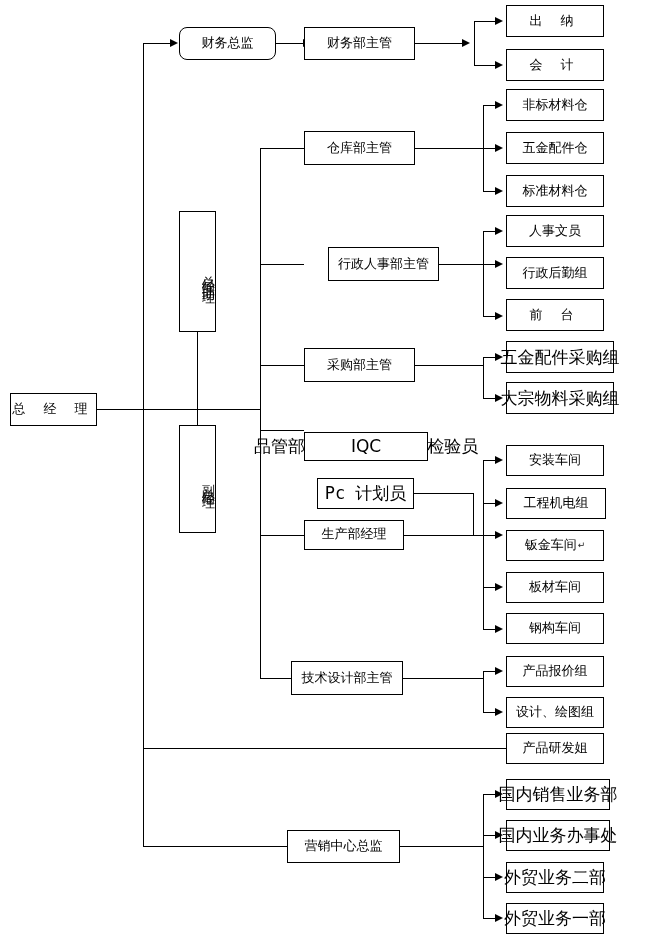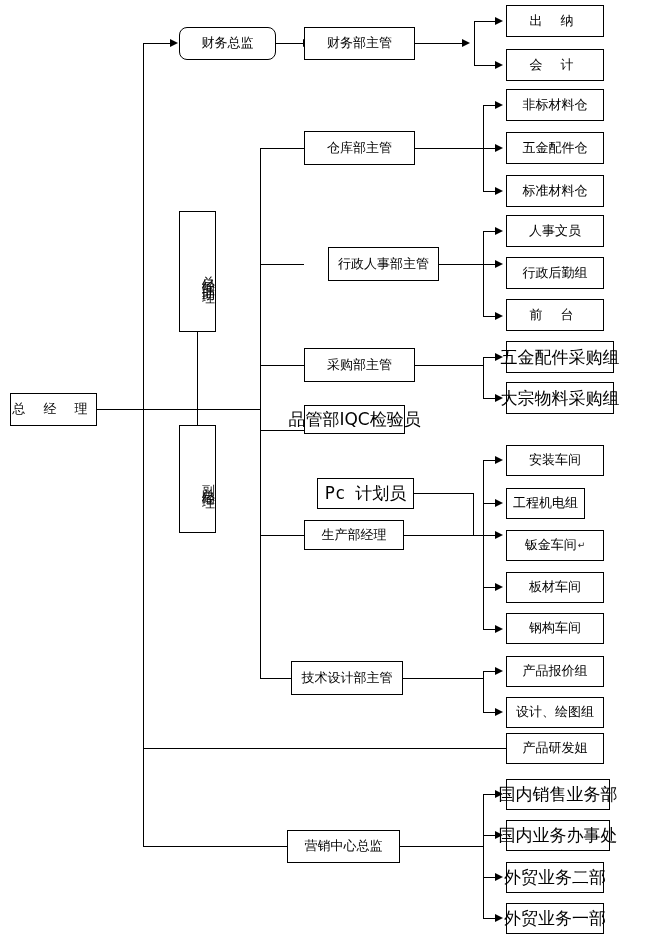--- a/index.html
+++ b/index.html
@@ -137,30 +137,30 @@
 
   <div class="box" style="left:304px;top:247px;width:111px;height:34px;margin-left:24px;">行政人事部主管</div>
   <div class="box" style="left:506px;top:215px;width:98px;height:32px;">人事文员</div>
   <div class="box" style="left:506px;top:257px;width:98px;height:32px;">行政后勤组</div>
   <div class="box spaced" style="left:506px;top:299px;width:98px;height:32px;">前    台</div>
 
   <div class="box" style="left:304px;top:348px;width:111px;height:34px;">采购部主管</div>
   <div class="box tiny" style="left:506px;top:341px;width:108px;height:32px;">五金配件采购组</div>
   <div class="box tiny" style="left:506px;top:382px;width:108px;height:32px;">大宗物料采购组</div>
 
-  <div class="box tiny" style="left:304px;top:405px;width:101px;height:29px;">
+  <div class="box tiny" style="left:304px;top:432px;width:124px;height:29px;gap:46px;">
     <span>品管部 </span>
       <span class="serifnum">IQC</span>
       <span> 检验员</span>
   </div>
 
   <div class="box mono tiny" style="left:317px;top:478px;width:97px;height:31px;">Pc 计划员</div>
-  <div class="box" style="left:304px;top:520px;width:100px;height:30px;">生产部经理</div>
+  <div class="box" style="left:304px;top:520px;width:100px;height:30px;font-family:Liberation Mono, monospace;">生产部经理</div>
   <div class="box" style="left:506px;top:445px;width:98px;height:31px;">安装车间</div>
-  <div class="box" style="left:506px;top:488px;width:79px;height:31px;">工程机电组</div>
+  <div class="box" style="left:506px;top:488px;width:100px;height:31px;">工程机电组</div>
   <div class="box" style="left:506px;top:530px;width:98px;height:31px;">
     <span>钣金车间</span>
       <span class="pilcrow">↵</span>
   </div>
   <div class="box" style="left:506px;top:572px;width:98px;height:31px;">板材车间</div>
   <div class="box" style="left:506px;top:613px;width:98px;height:31px;">钢构车间</div>
 
   <div class="box" style="left:291px;top:661px;width:112px;height:34px;">技术设计部主管</div>
   <div class="box" style="left:506px;top:656px;width:98px;height:31px;">产品报价组</div>
   <div class="box" style="left:506px;top:697px;width:98px;height:31px;">设计、绘图组</div>

